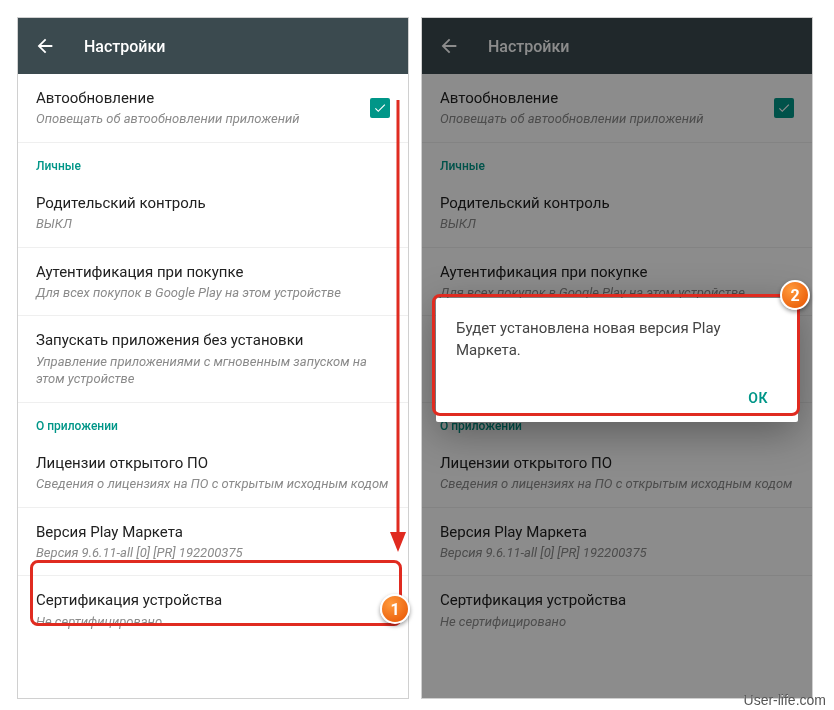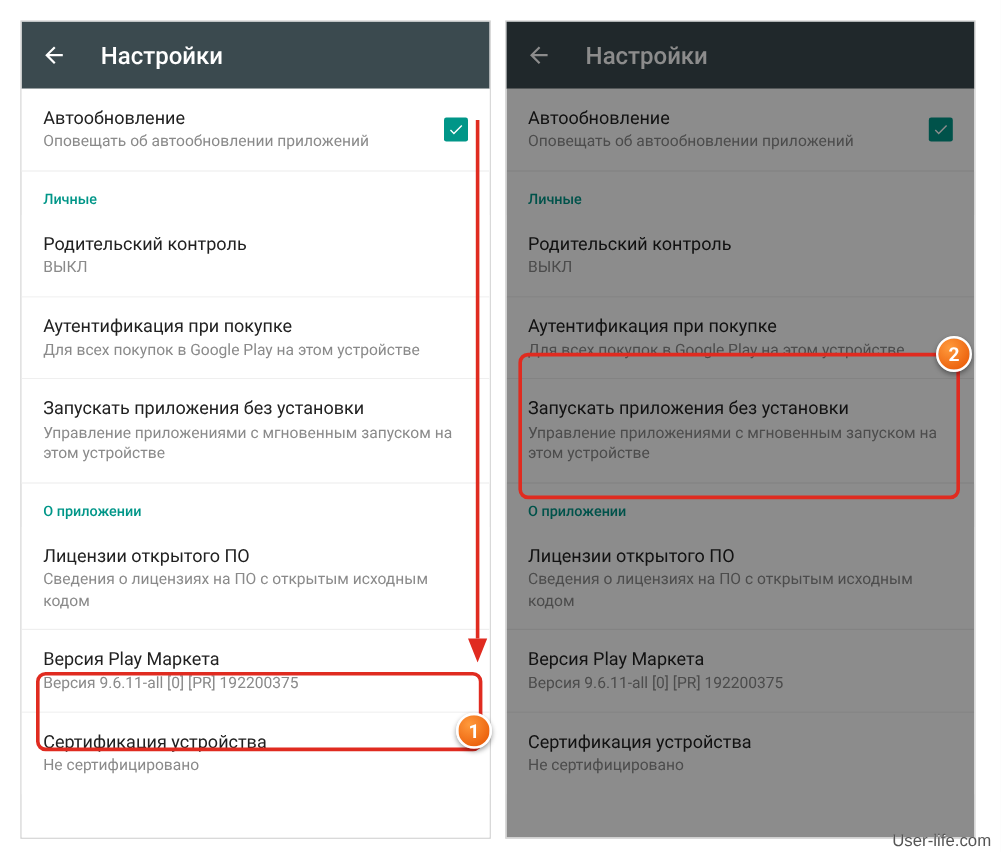--- a/index.html
+++ b/index.html
@@ -34,21 +34,21 @@
     height: 56px;
     background: #3b4a4f;
     display: flex;
     align-items: center;
     padding: 0 16px;
     gap: 28px;
   }
   .appbar .back svg { display: block; }
   .appbar .title {
     color: #ffffff;
-    font-size: 20px;
+    font-size: 16px;
     font-weight: 500;
   }
   .content {
     padding: 0;
     background: #fff;
     height: calc(100% - 56px);
   }
   .row {
     padding: 14px 18px;
     border-bottom: 1px solid #efefef;
@@ -59,20 +59,21 @@
   .row .primary {
     font-size: 15px;
     color: #212121;
     line-height: 1.35;
   }
   .row .secondary {
     font-size: 13px;
     color: #8a8a8a;
     line-height: 1.35;
     margin-top: 2px;
+    font-style: italic;
   }
   .section-header {
     padding: 16px 18px 6px 18px;
     font-size: 12px;
     font-weight: 500;
     color: #009688;
   }
   .checkbox {
     position: absolute;
     right: 18px;
@@ -279,20 +280,26 @@
 
         <div class="row noborder">
           <div class="primary">Сертификация устройства</div>
           <div class="secondary">Не сертифицировано</div>
         </div>
 
       </div>
 
       <div class="dim"></div>
 
+      <div class="dialog">
+        <div class="msg">Будет установлена новая версия Play Маркета.</div>
+        <div class="actions">
+          <span class="ok">ОК</span>
+        </div>
+      </div>
     </div>
 
   </div>
 
   <svg class="arrow" style="left:388px; top:100px; width:20px; height:452px;">
     <line x1="10" y1="0" x2="10" y2="432" stroke="#e02b20" stroke-width="3"></line>
     <polygon points="2,432 18,432 10,452" fill="#e02b20"></polygon>
   </svg>
 
   <div class="callout" style="left:30px; top:560px; width:372px; height:66px;"></div>

